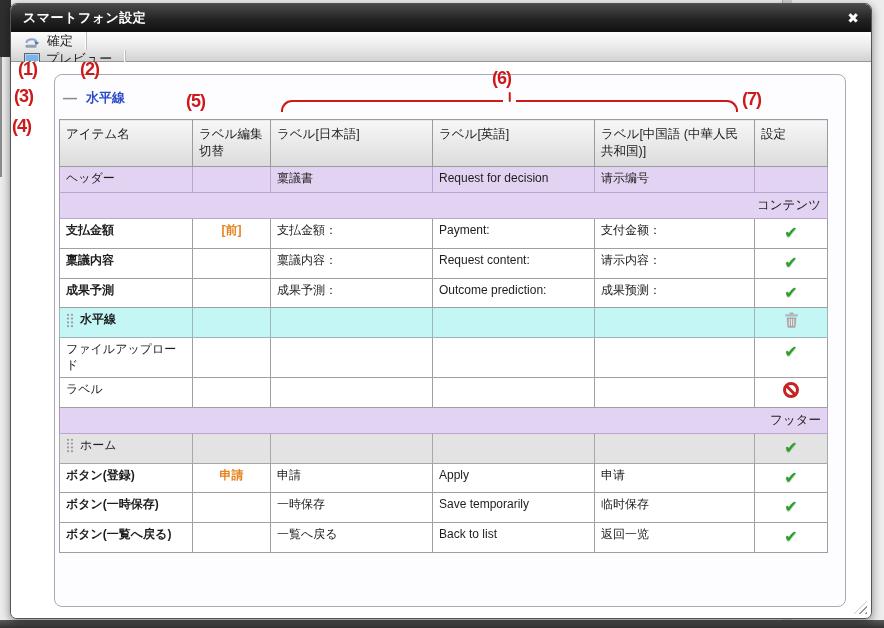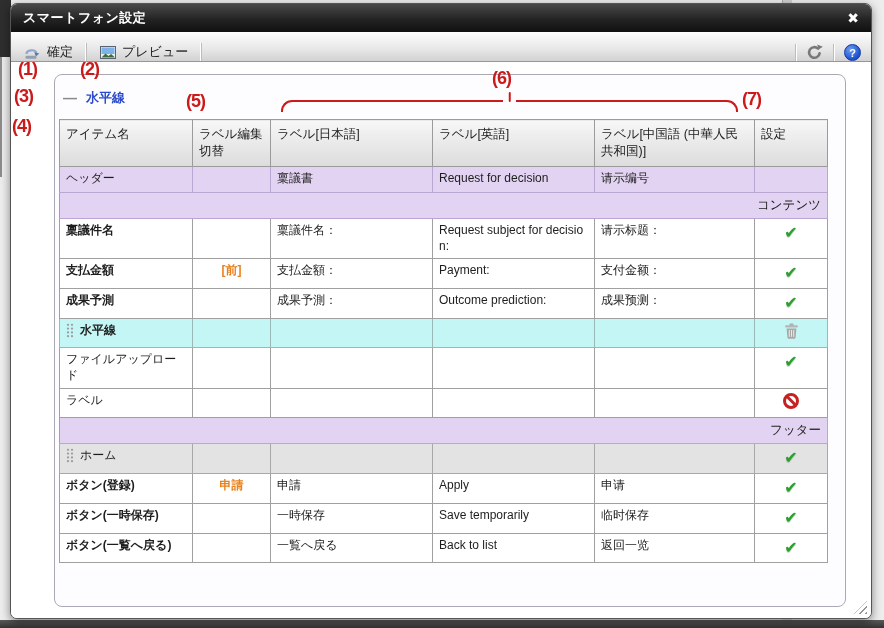--- a/index.html
+++ b/index.html
@@ -15,21 +15,21 @@
   .page-scrollbar .s1 { position:absolute; top:0; width:100%; height:92px; background:#cfcfcf; border-left:1px solid #aaa; }
   .page-scrollbar .s2 { position:absolute; top:92px; width:100%; height:72px; background:#8f8f8f; }
   .page-scrollbar .s3 { position:absolute; top:164px; width:100%; height:68px; background:#262626; }
   .page-scrollbar .s4 { position:absolute; top:232px; width:100%; height:70px; background:#8f8f8f; }
 
   
   .dialog { position:absolute; left:10px; top:3px; width:862px; height:616px; border:1px solid #555; border-radius:7px; background:#fff; box-shadow:0 3px 10px rgba(0,0,0,.45); overflow:hidden; }
   .titlebar { position:absolute; left:0; top:0; right:0; height:28px; background:linear-gradient(#4a4a4a,#232323 55%,#101010); display:flex; align-items:center; padding:0 12px; }
   .titlebar .title { color:#fff; font-size:13px; font-weight:bold; letter-spacing:.5px; }
   .titlebar .close { margin-left:auto; color:#fff; font-size:14px; font-weight:bold; cursor:pointer; line-height:1; }
-  .toolbar { position:absolute; left:0; top:28px; right:0; height:30px; background:linear-gradient(#fdfdfd,#e9e9e9 55%,#d2d2d2); border-bottom:1px solid #979797; display:flex; align-items:flex-end; }
+  .toolbar { position:absolute; left:0; top:28px; right:0; height:30px; background:linear-gradient(#fdfdfd,#e9e9e9 55%,#d2d2d2); border-bottom:1px solid #979797; display:flex; align-items:flex-start;flex-direction:column; }
   .tb-btn { display:flex; align-items:center; gap:6px; padding:0 13px; font-size:13px; color:#222; border-right:1px solid #bcbcbc; box-shadow:inset -1px 0 0 #fff; cursor:pointer; }
   .tb-right { margin-left:auto; display:flex; }
   .tb-ibtn { width:38px; display:flex; align-items:center; justify-content:center; border-left:1px solid #bcbcbc; box-shadow:inset 1px 0 0 #fff; cursor:pointer; }
   .help-circle { width:17px; height:17px; border-radius:50%; background:radial-gradient(circle at 35% 30%, #6d9cf0, #1d50cf 70%); color:#fff; font-size:11px; font-weight:bold; display:flex; align-items:center; justify-content:center; border:1px solid #0e3aa8; }
   .dialog-body { position:absolute; left:0; top:58px; right:0; bottom:0; background:#fff; }
 
   
   .panel { position:absolute; left:43px; top:12px; width:792px; height:533px; border:1px solid #a9a9b5; border-radius:8px; background:#fdfdff; }
   .palette-item { position:absolute; left:8px; top:14px; display:flex; align-items:center; gap:9px; cursor:pointer; }
   .palette-item .dash { color:#8a8a8a; font-size:14px; font-weight:bold; }
@@ -149,33 +149,33 @@
                 <td class="c-tog"></td>
                 <td class="c-ja">稟議書</td>
                 <td class="c-en">Request for decision</td>
                 <td class="c-zh">请示编号</td>
                 <td class="c-set"></td>
               </tr>
               <tr class="row-section">
                 <td colspan="6">コンテンツ</td>
               </tr>
               <tr class="row-item">
-                <td class="c-name b">稟議件名</td>
-                <td class="c-tog"></td>
-                <td class="c-ja">稟議件名：</td>
-                <td class="c-en">Request subject for decision:</td>
-                <td class="c-zh">请示标题：</td>
-                <td class="c-set"><span class="ic-check">✔</span></td>
-              </tr>
-              <tr class="row-item">
                 <td class="c-name b">支払金額</td>
                 <td class="c-tog">[前]</td>
                 <td class="c-ja">支払金額：</td>
                 <td class="c-en">Payment:</td>
                 <td class="c-zh">支付金额：</td>
+                <td class="c-set"><span class="ic-check">✔</span></td>
+              </tr>
+              <tr class="row-item">
+                <td class="c-name b">稟議内容</td>
+                <td class="c-tog"></td>
+                <td class="c-ja">稟議内容：</td>
+                <td class="c-en">Request content:</td>
+                <td class="c-zh">请示内容：</td>
                 <td class="c-set"><span class="ic-check">✔</span></td>
               </tr>
               <tr class="row-item">
                 <td class="c-name b">成果予測</td>
                 <td class="c-tog"></td>
                 <td class="c-ja">成果予測：</td>
                 <td class="c-en">Outcome prediction:</td>
                 <td class="c-zh">成果预测：</td>
                 <td class="c-set"><span class="ic-check">✔</span></td>
               </tr>

